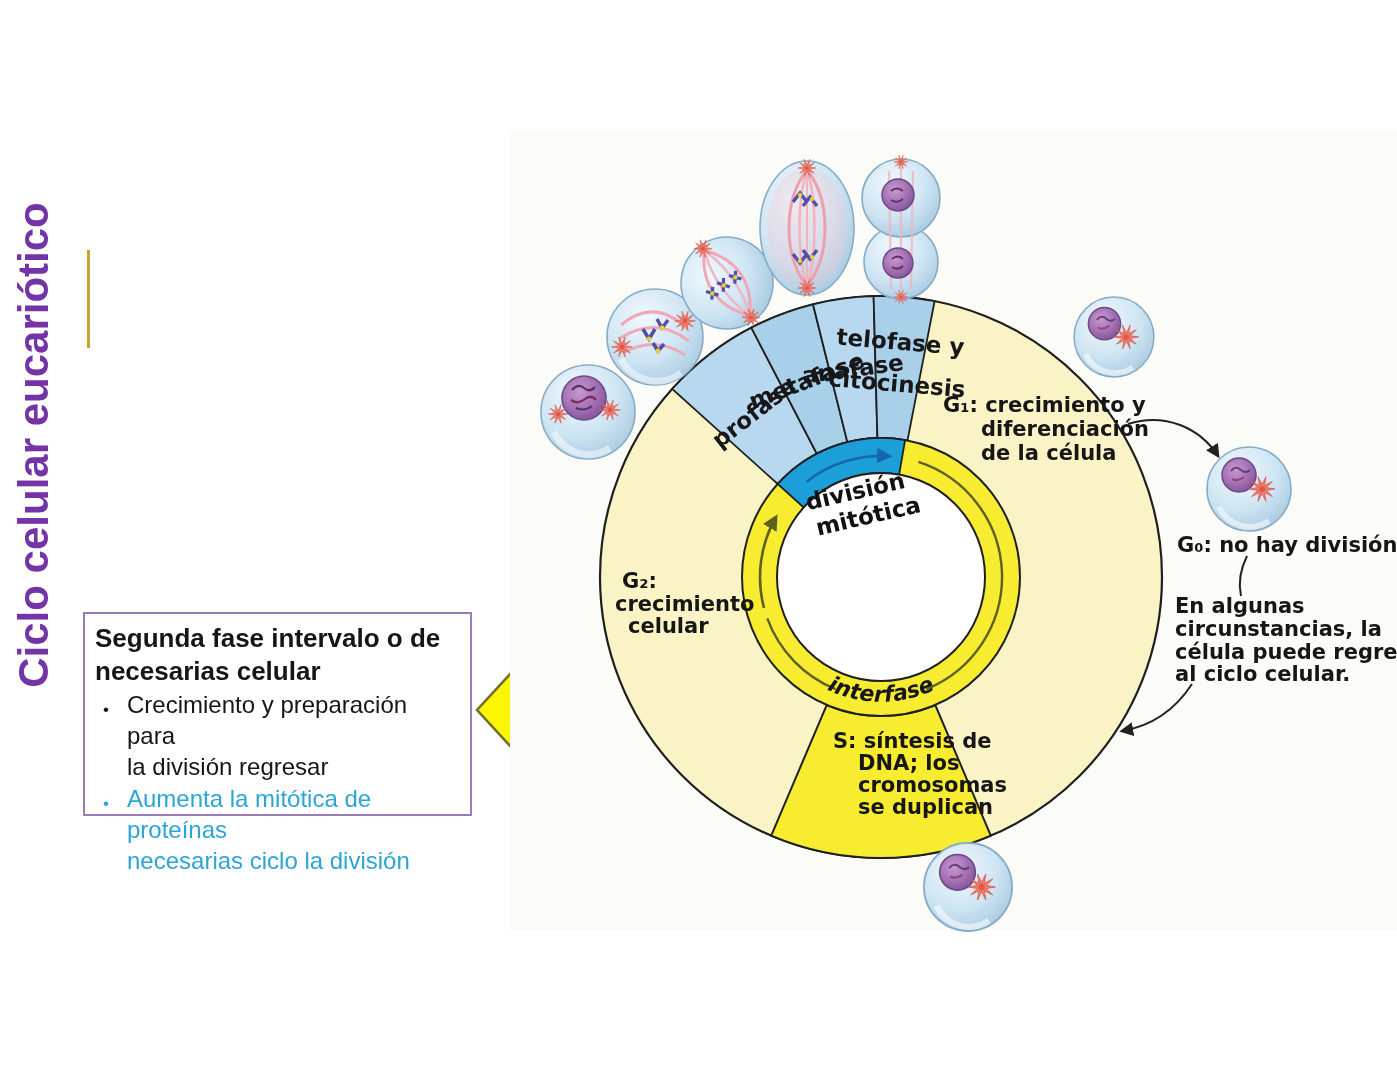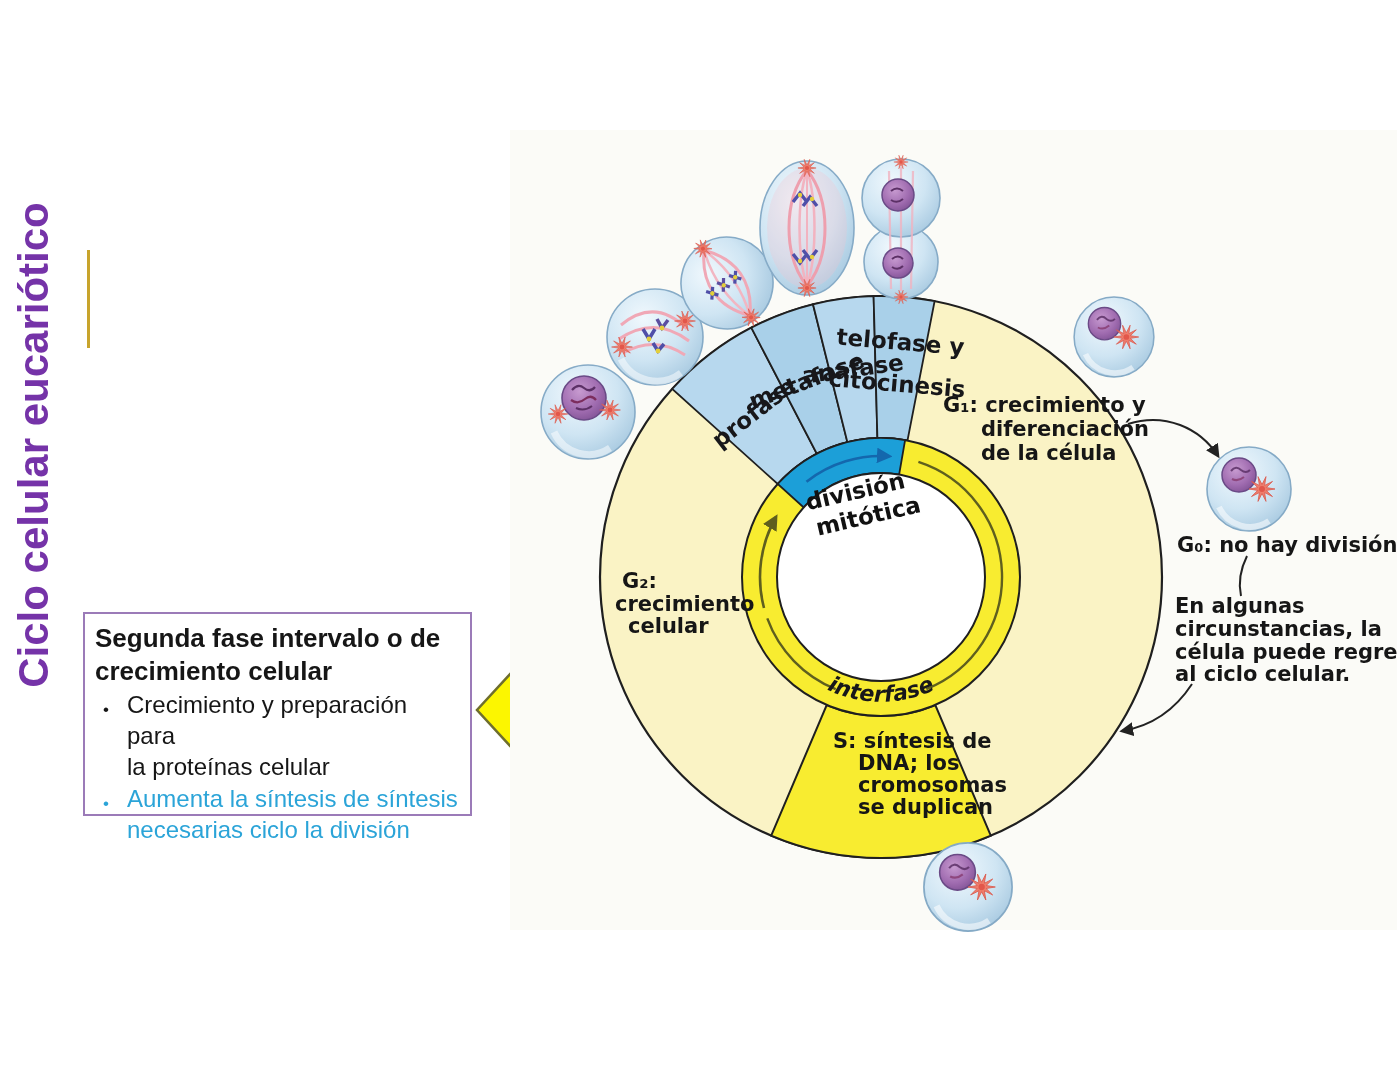--- a/index.html
+++ b/index.html
@@ -29,33 +29,33 @@
 <body>
 
 <div class="slide">
 
   <div class="side-title">Ciclo celular eucariótico</div>
   <div class="accent-line"></div>
 
   <div class="note-box">
     <div class="note-heading">
       <span>Segunda fase intervalo o de</span><br>
-      <span>crecimiento celular</span>
+      <span>necesarias celular</span>
     </div>
     <div class="bullet b1">
       <span class="dot">•</span>
       <span class="btext">
         <span>Crecimiento y preparación para</span><br>
-        <span>la proteínas celular</span>
+        <span>la división regresar</span>
       </span>
     </div>
     <div class="bullet b2">
       <span class="dot">•</span>
       <span class="btext">
-        <span>Aumenta la síntesis de síntesis</span><br>
+        <span>Aumenta la mitótica de proteínas</span><br>
         <span>necesarias ciclo la división</span>
       </span>
     </div>
   </div>
 
   <svg style="left:470px;top:665px" width="150" height="90" viewBox="0 0 150 90">
     <polygon points="145,23 42,23 42,7 7,45 42,83 42,67 145,67" stroke="#6e6e2e" stroke-width="2.5" fill="#FCF600"></polygon>
   </svg>
 
   <svg style="left:510px;top:130px" width="887" height="805" viewBox="510 130 887 805">

